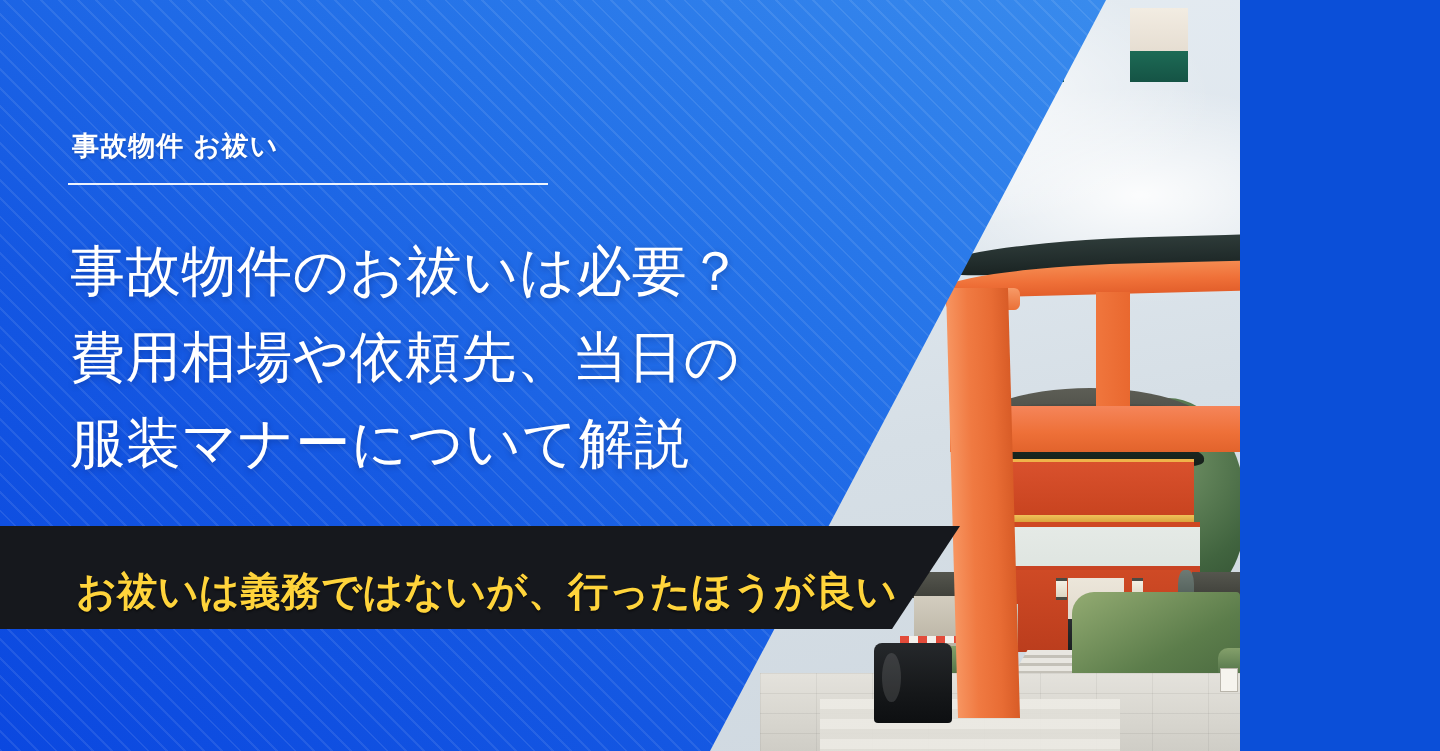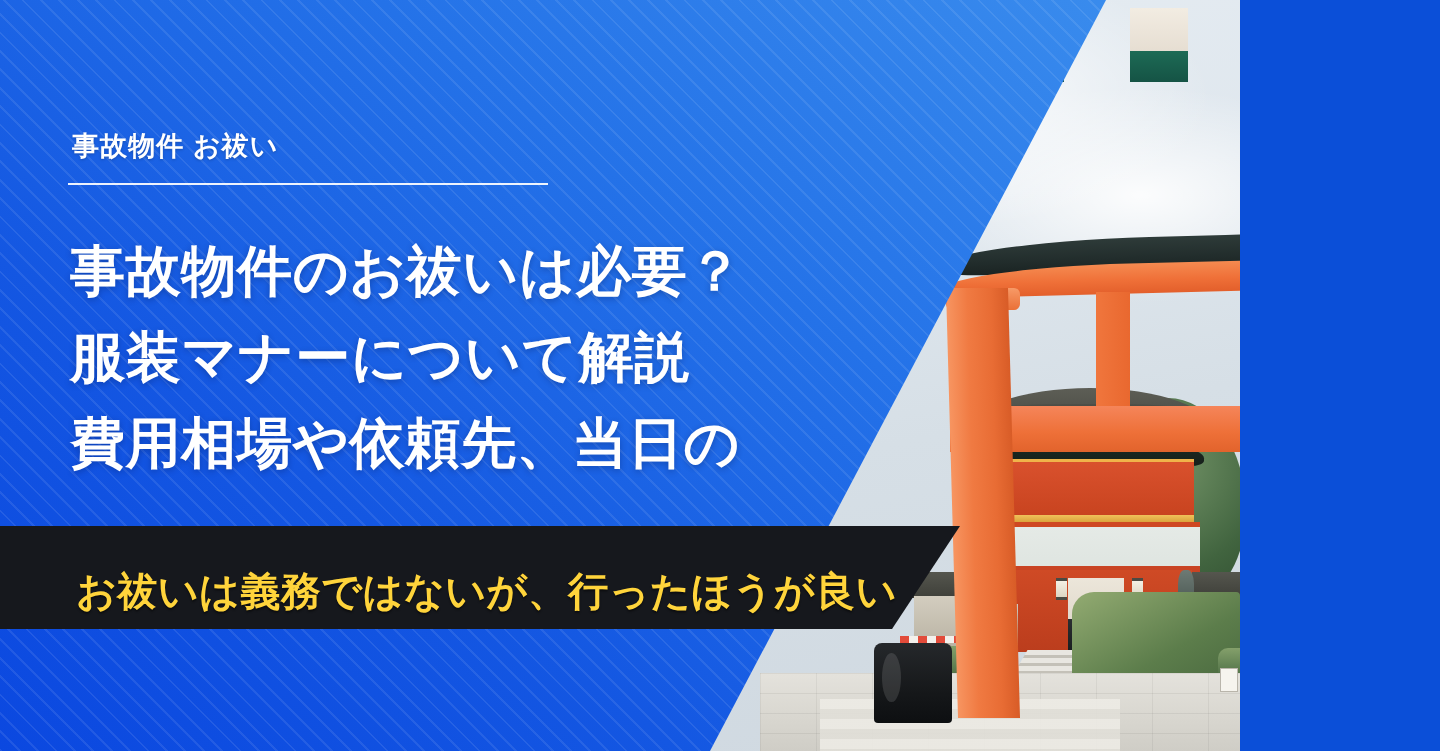--- a/index.html
+++ b/index.html
@@ -198,21 +198,21 @@
     position:absolute; left:72px; top:128px;
     font-size:27px; font-weight:700; color:#ffffff; letter-spacing:.04em;
     text-shadow:0 1px 3px rgba(0,0,0,.22);
   }
   .rule {
     position:absolute; left:68px; top:183px; width:480px; height:2px;
     background:rgba(255,255,255,.92);
   }
   .title {
     position:absolute; left:70px; top:228px; width:820px;
-    font-size:55px; font-weight:700; color:#ffffff; line-height:86px;
+    font-size:55px; font-weight:400; color:#ffffff; line-height:86px;
     letter-spacing:.012em;
     text-shadow:0 2px 6px rgba(0,20,70,.30);
   }
   .title div { white-space:nowrap; }
 
   
   .banner {
     position:absolute; left:0; top:526px; width:960px; height:103px;
     background:#16181d;
     clip-path:polygon(0 0, 960px 0, 892px 103px, 0 103px);
@@ -294,20 +294,20 @@
     <div class="kamebara kb-r"></div>
   </div>
 
   <div class="blue"></div>
 
   <div class="eyebrow">事故物件 お祓い</div>
   <div class="rule"></div>
 
   <div class="title">
     <div>事故物件のお祓いは必要？</div>
+    <div>費用相場や依頼先、当日の</div>
     <div>服装マナーについて解説</div>
-    <div>費用相場や依頼先、当日の</div>
   </div>
 
   <div class="banner"></div>
   <div class="banner-text">お祓いは義務ではないが、行ったほうが良い</div>
 
 </div>
 
 </body></html>

